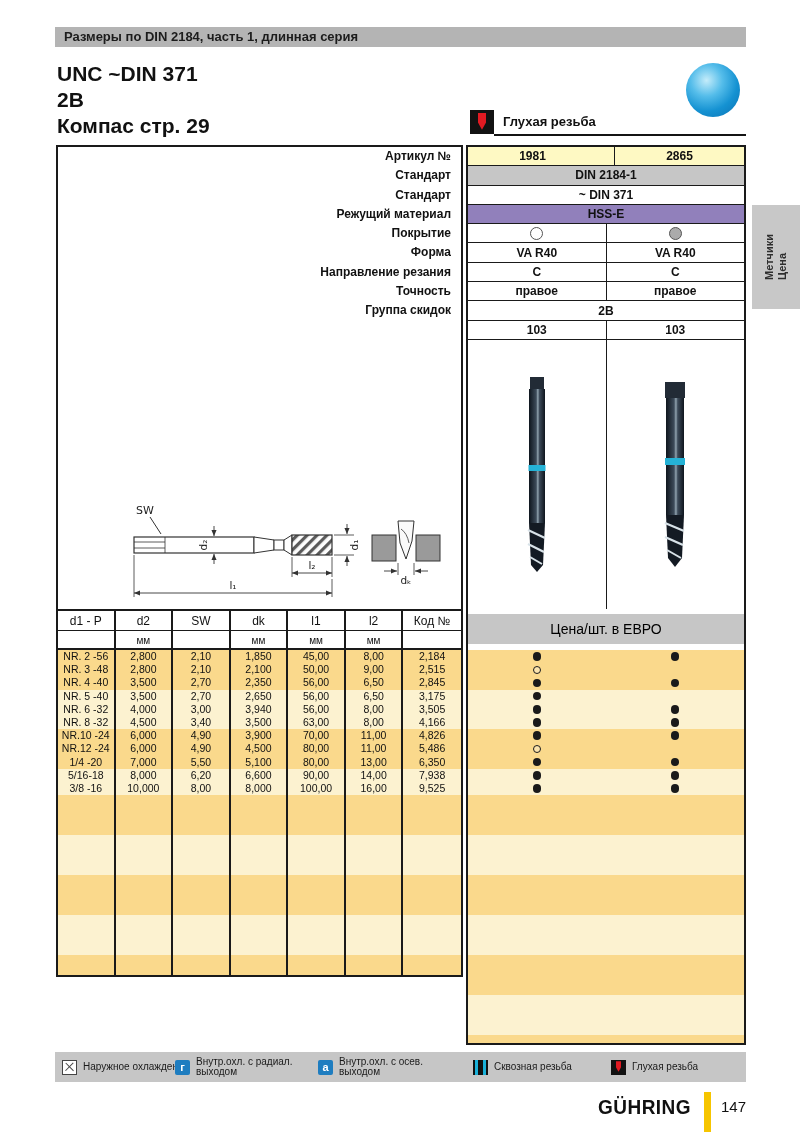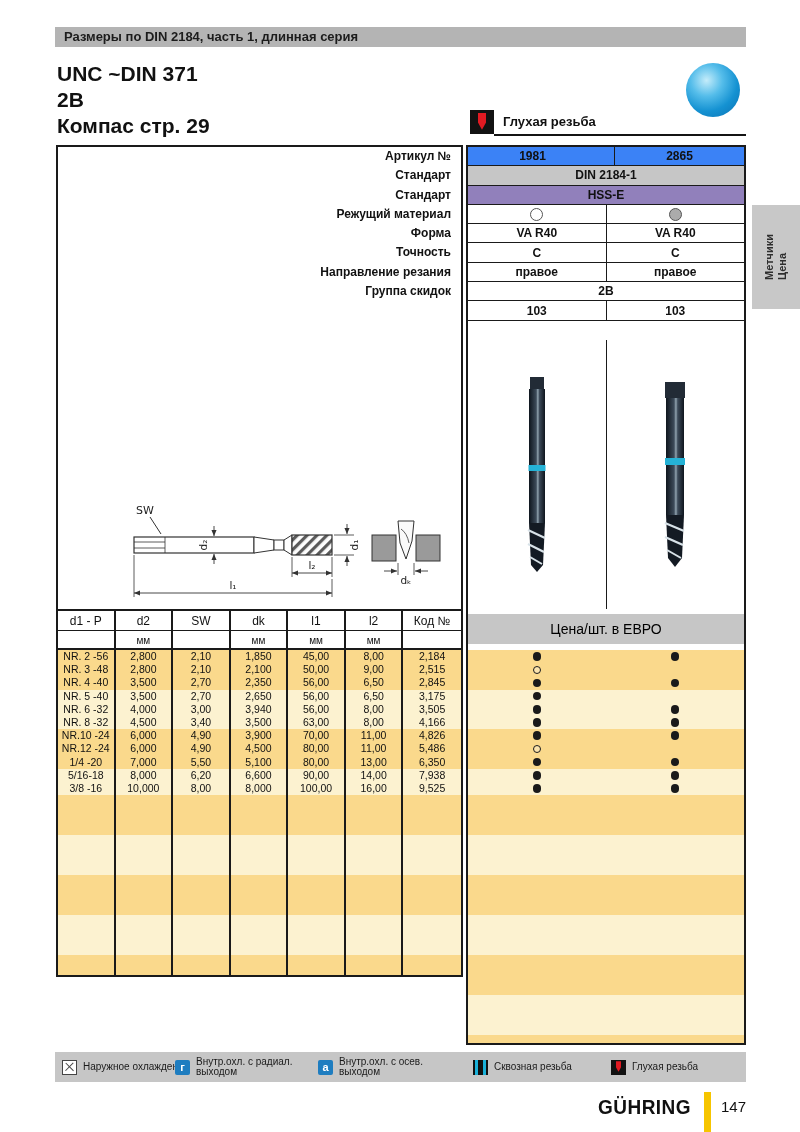--- a/index.html
+++ b/index.html
@@ -129,23 +129,24 @@
 <div class="abs blind-hdr-label">Глухая резьба</div>
 <div class="abs blind-hdr-line"></div>
 
 
 <div class="abs panel panel-left">
   <div class="attr-labels" id="attr-labels">
       <div class="attr-label-row">Артикул №</div>
       <div class="attr-label-row">Стандарт</div>
       <div class="attr-label-row">Стандарт</div>
       <div class="attr-label-row">Режущий материал</div>
+      <div class="attr-label-row">Покрытие</div>
       <div class="attr-label-row">Форма</div>
+      <div class="attr-label-row">Направление резания</div>
       <div class="attr-label-row">Точность</div>
-      <div class="attr-label-row">Направление резания</div>
       <div class="attr-label-row">Группа скидок</div>
     </div>
 
   <div class="drawing-wrap">
     <svg width="394" height="110" viewBox="0 0 394 110">
       <defs>
         <marker id="ar" markerWidth="8" markerHeight="6" refX="7" refY="3" orient="auto-start-reverse">
           <path d="M0,0 L7,3 L0,6 z" fill="#333"></path>
         </marker>
         <pattern id="hatch" width="7" height="7" patternTransform="rotate(45)" patternUnits="userSpaceOnUse">
@@ -378,26 +379,29 @@
         <div class="spec-cell" style="height: 16px;"></div>
         <div class="spec-cell" style="height: 16px;"></div>
         <div class="spec-cell" style="height: 16px;"></div>
       </div>
     </div>
 </div>
 
 
 <div class="abs panel panel-right">
   <div class="attr-rows" id="attr-rows">
-      <div class="attr-row" style="background: #3b82f6; gap: 17px;">
+      <div class="attr-row" style="background: #fef9c3; gap: 17px;">
         <div class="attr-cell">1981</div>
         <div class="attr-cell">2865</div>
       </div>
       <div class="attr-row" style="background: rgb(198, 198, 198);">
         <div class="attr-cell">DIN 2184-1</div>
+      </div>
+      <div class="attr-row">
+        <div class="attr-cell">~ DIN 371</div>
       </div>
       <div class="attr-row" style="background: rgb(145, 128, 187);">
         <div class="attr-cell">HSS-E</div>
       </div>
       <div class="attr-row">
         <div class="attr-cell">
           <span class="circ circ-bright"></span>
         </div>
         <div class="attr-cell">
           <span class="circ circ-coated"></span>

